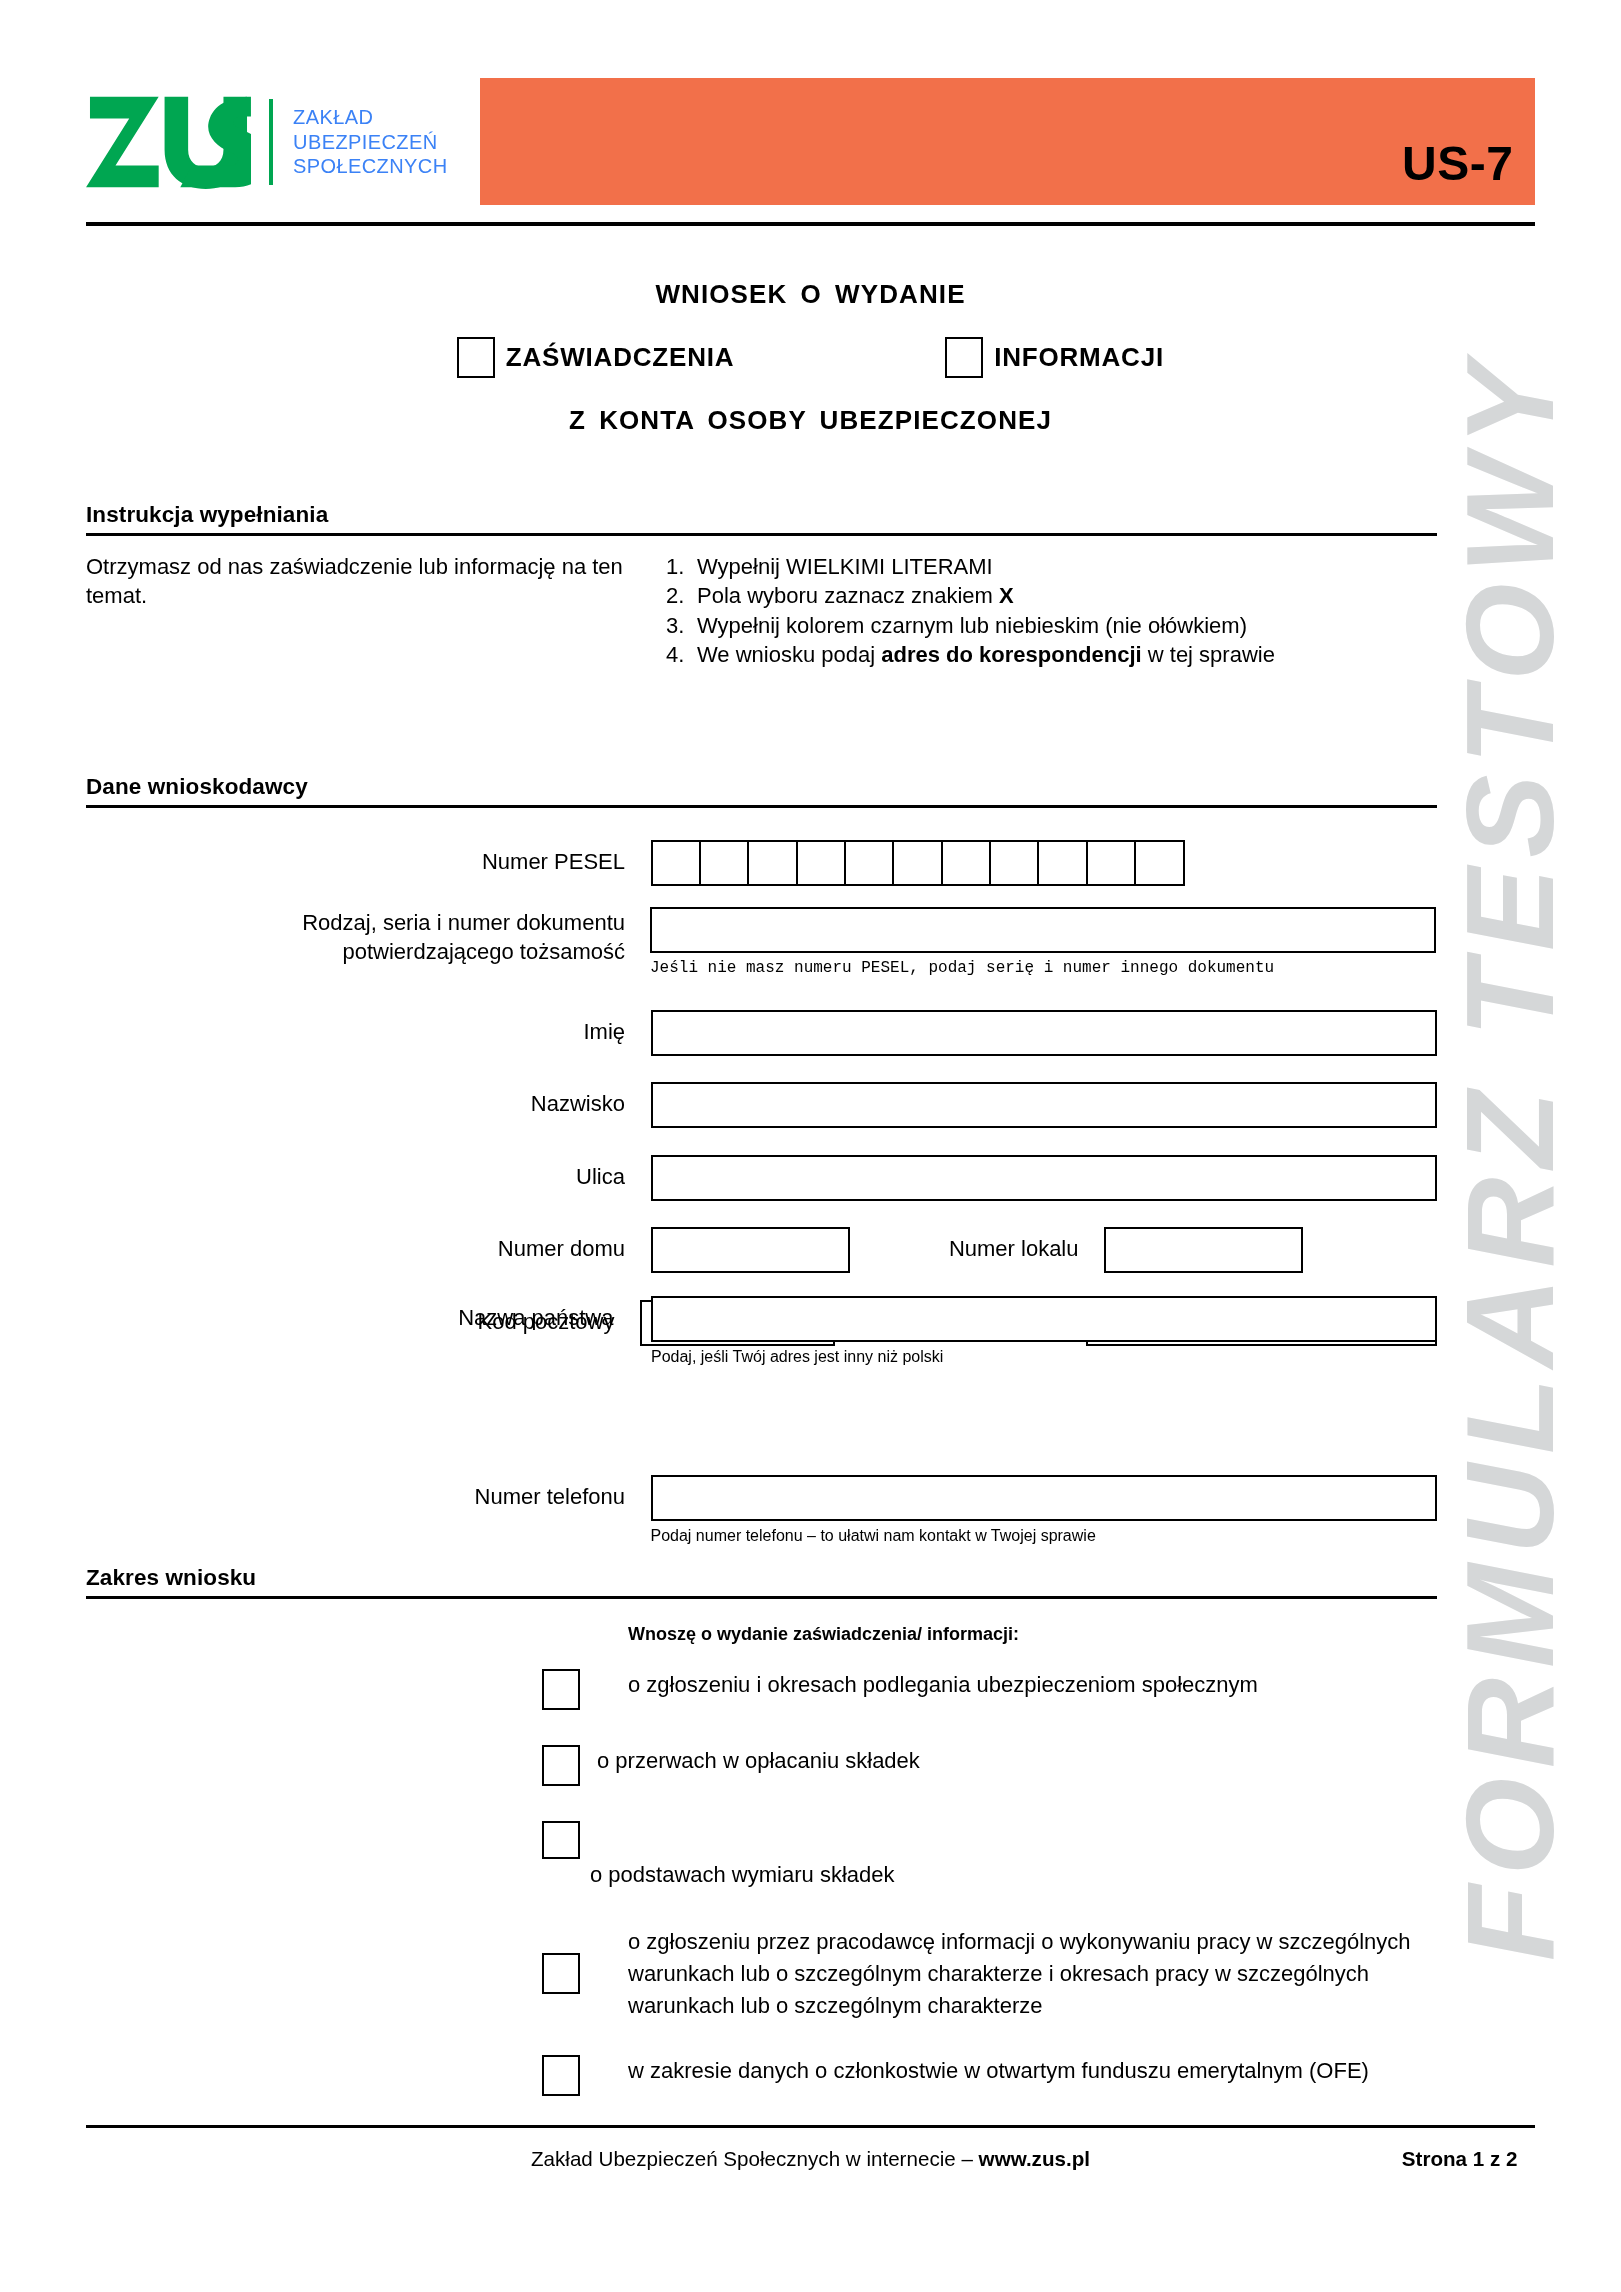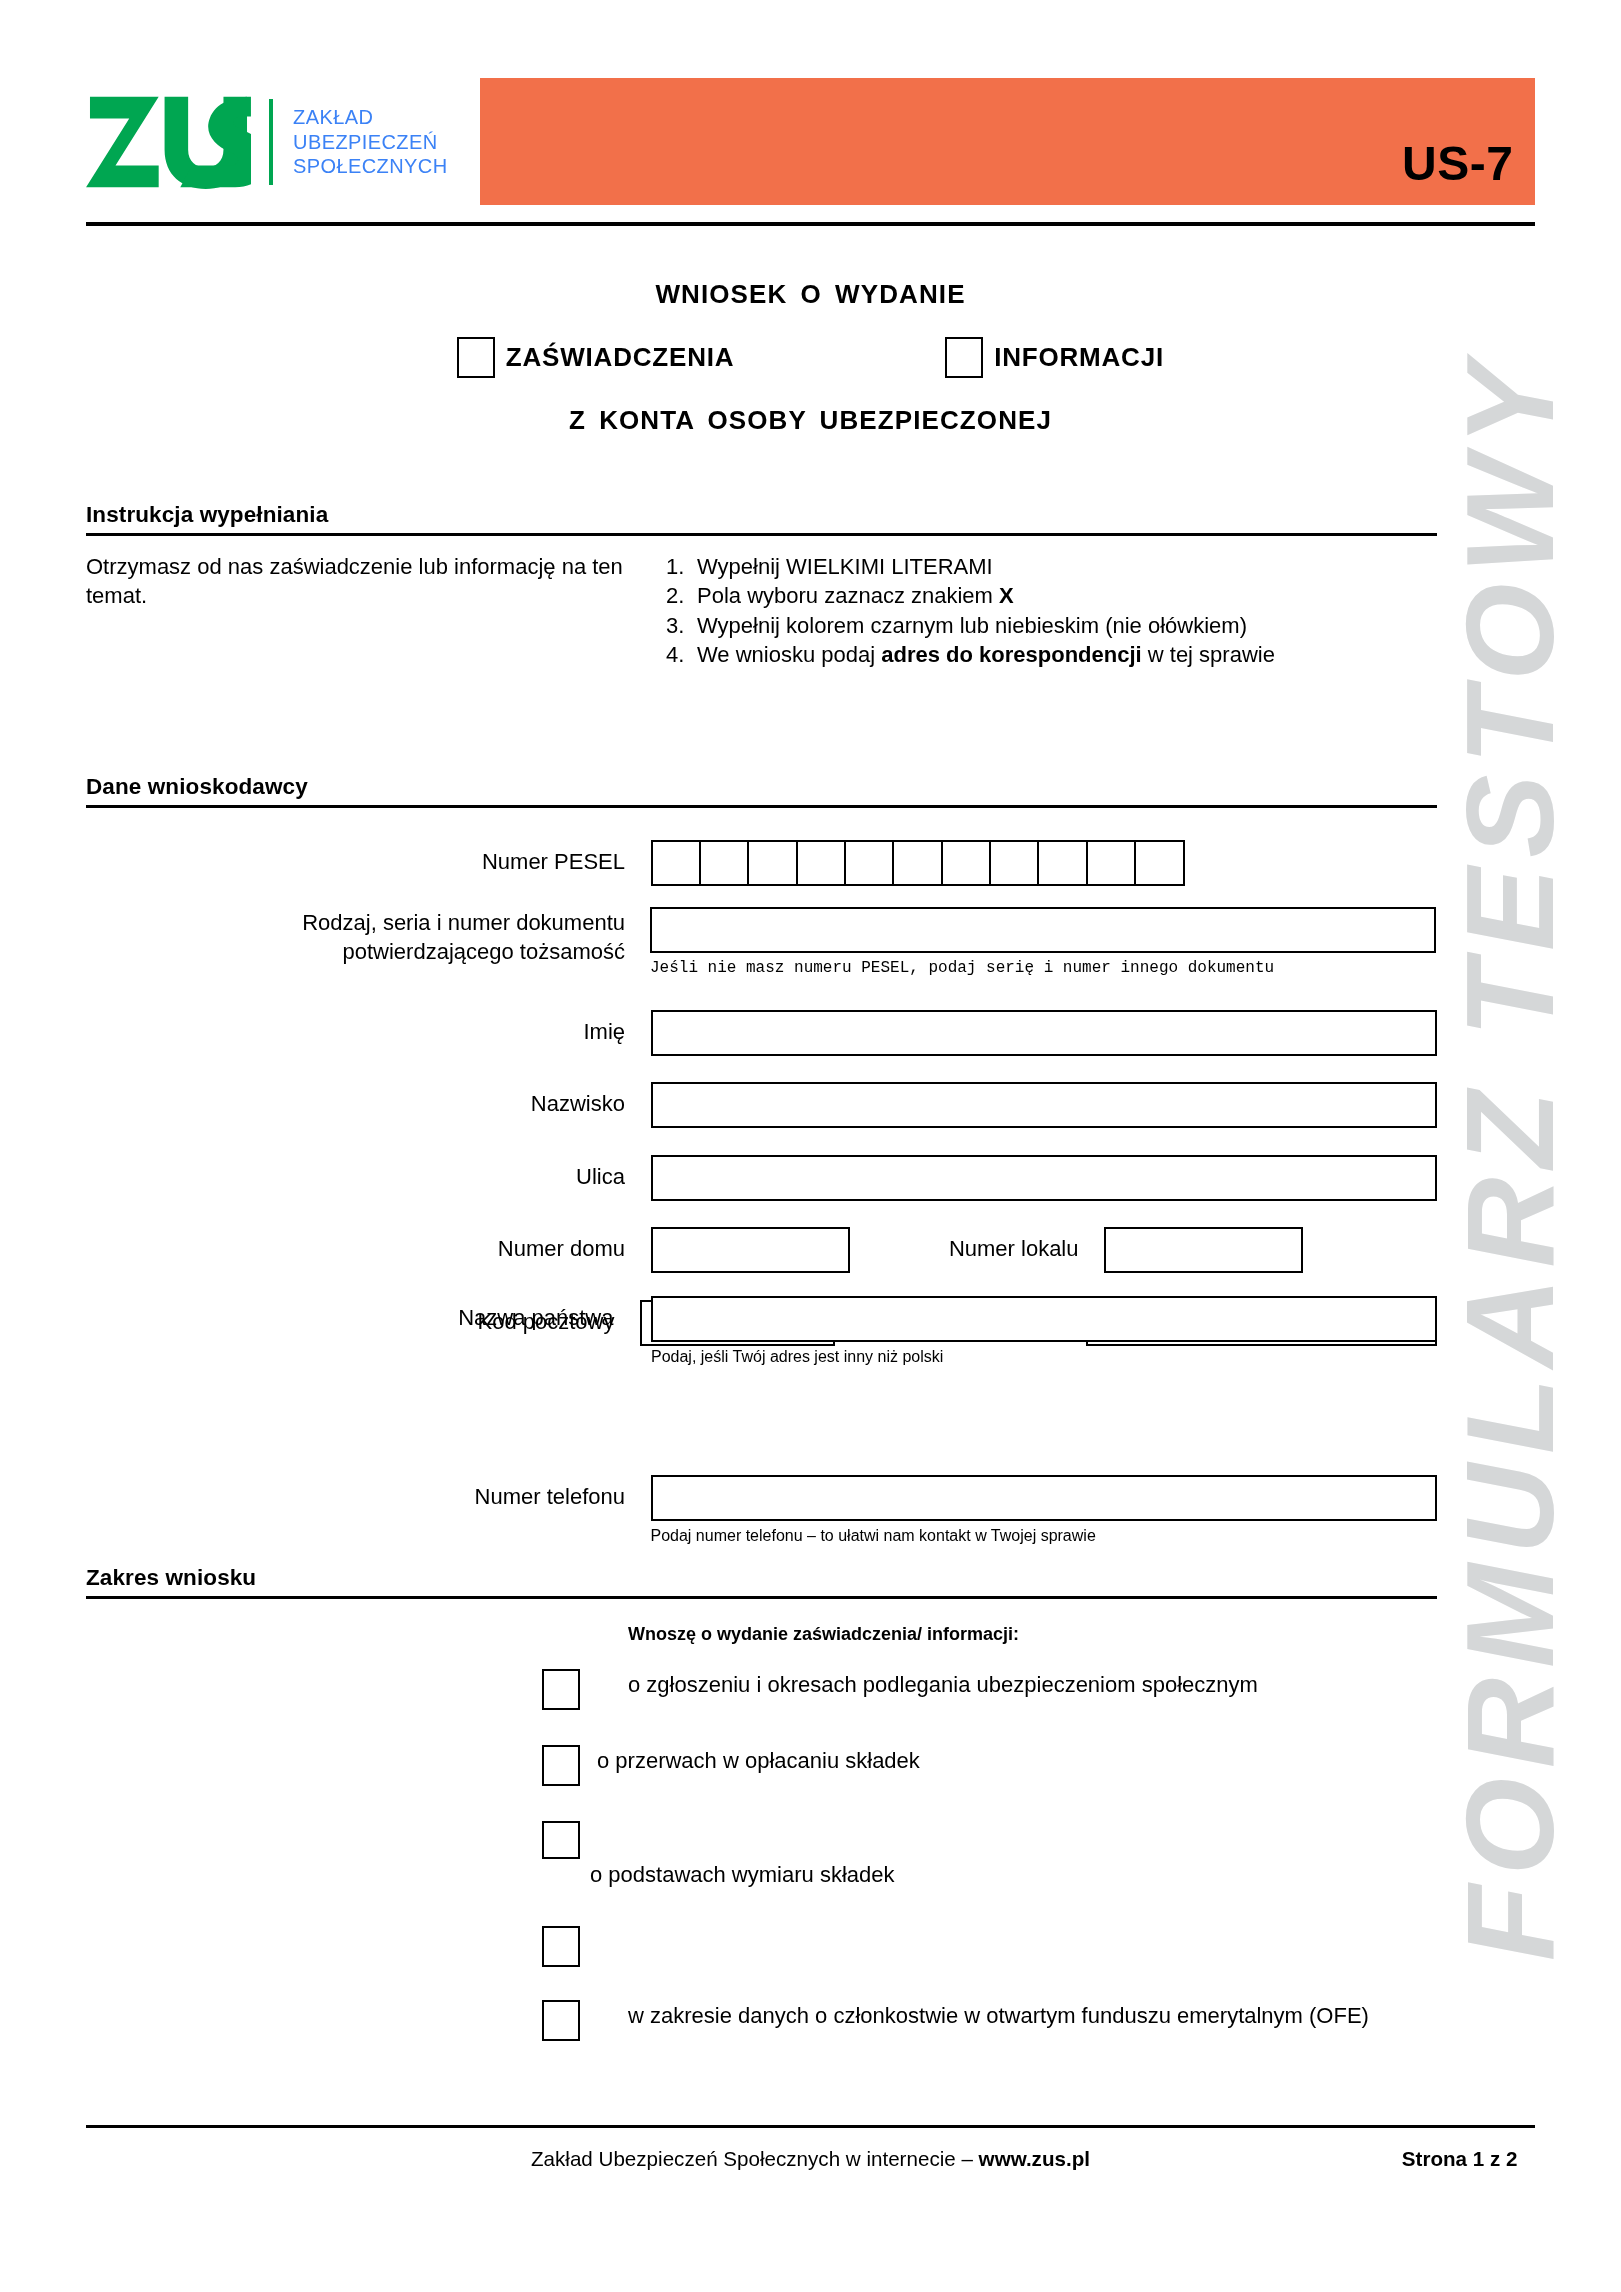--- a/index.html
+++ b/index.html
@@ -467,20 +467,21 @@
       <div class="check-text" style="width:774px;margin-left:17px;">o przerwach w opłacaniu składek</div>
     </div>
 
     <div class="check-item" style="margin-bottom:35px;flex-direction:column;">
       <div class="check-box"></div>
       <div class="check-text" style="width:774px;">o podstawach wymiaru składek</div>
     </div>
 
     <div class="check-item" style="margin-bottom:33px;align-items:center;">
       <div class="check-box"></div>
+      <div class="check-text" style="width:784px;">o zgłoszeniu przez pracodawcę informacji o wykonywaniu pracy w szczególnych warunkach lub o szczególnym charakterze i okresach pracy w szczególnych warunkach lub o szczególnym charakterze</div>
     </div>
 
     <div class="check-item">
       <div class="check-box"></div>
       <div class="check-text" style="width:784px;">w zakresie danych o członkostwie w otwartym funduszu emerytalnym (OFE)</div>
     </div>
 
   </div>
 
   <div class="footer-rule"></div>

